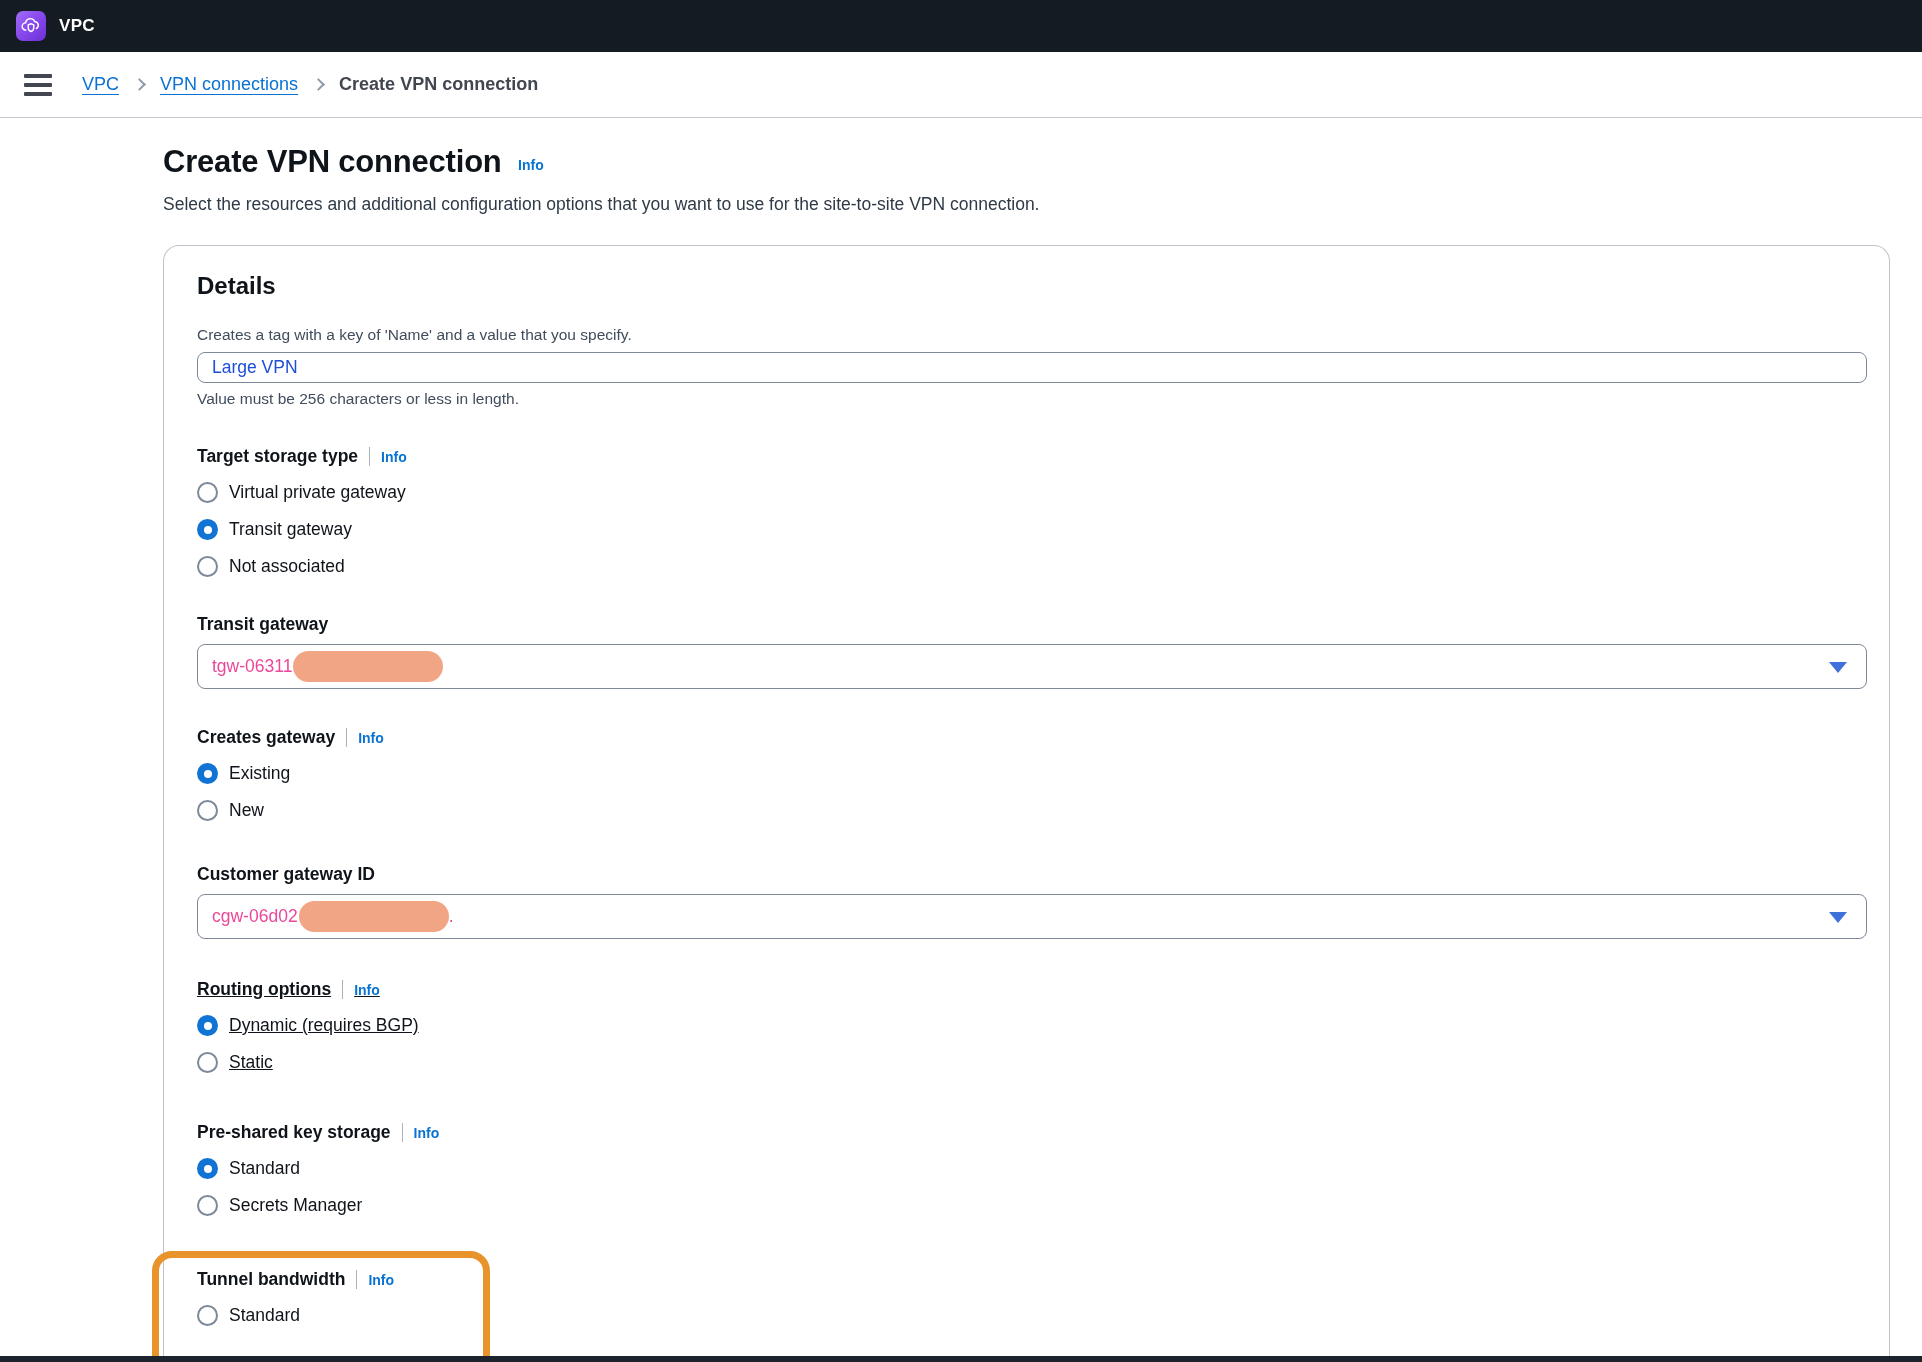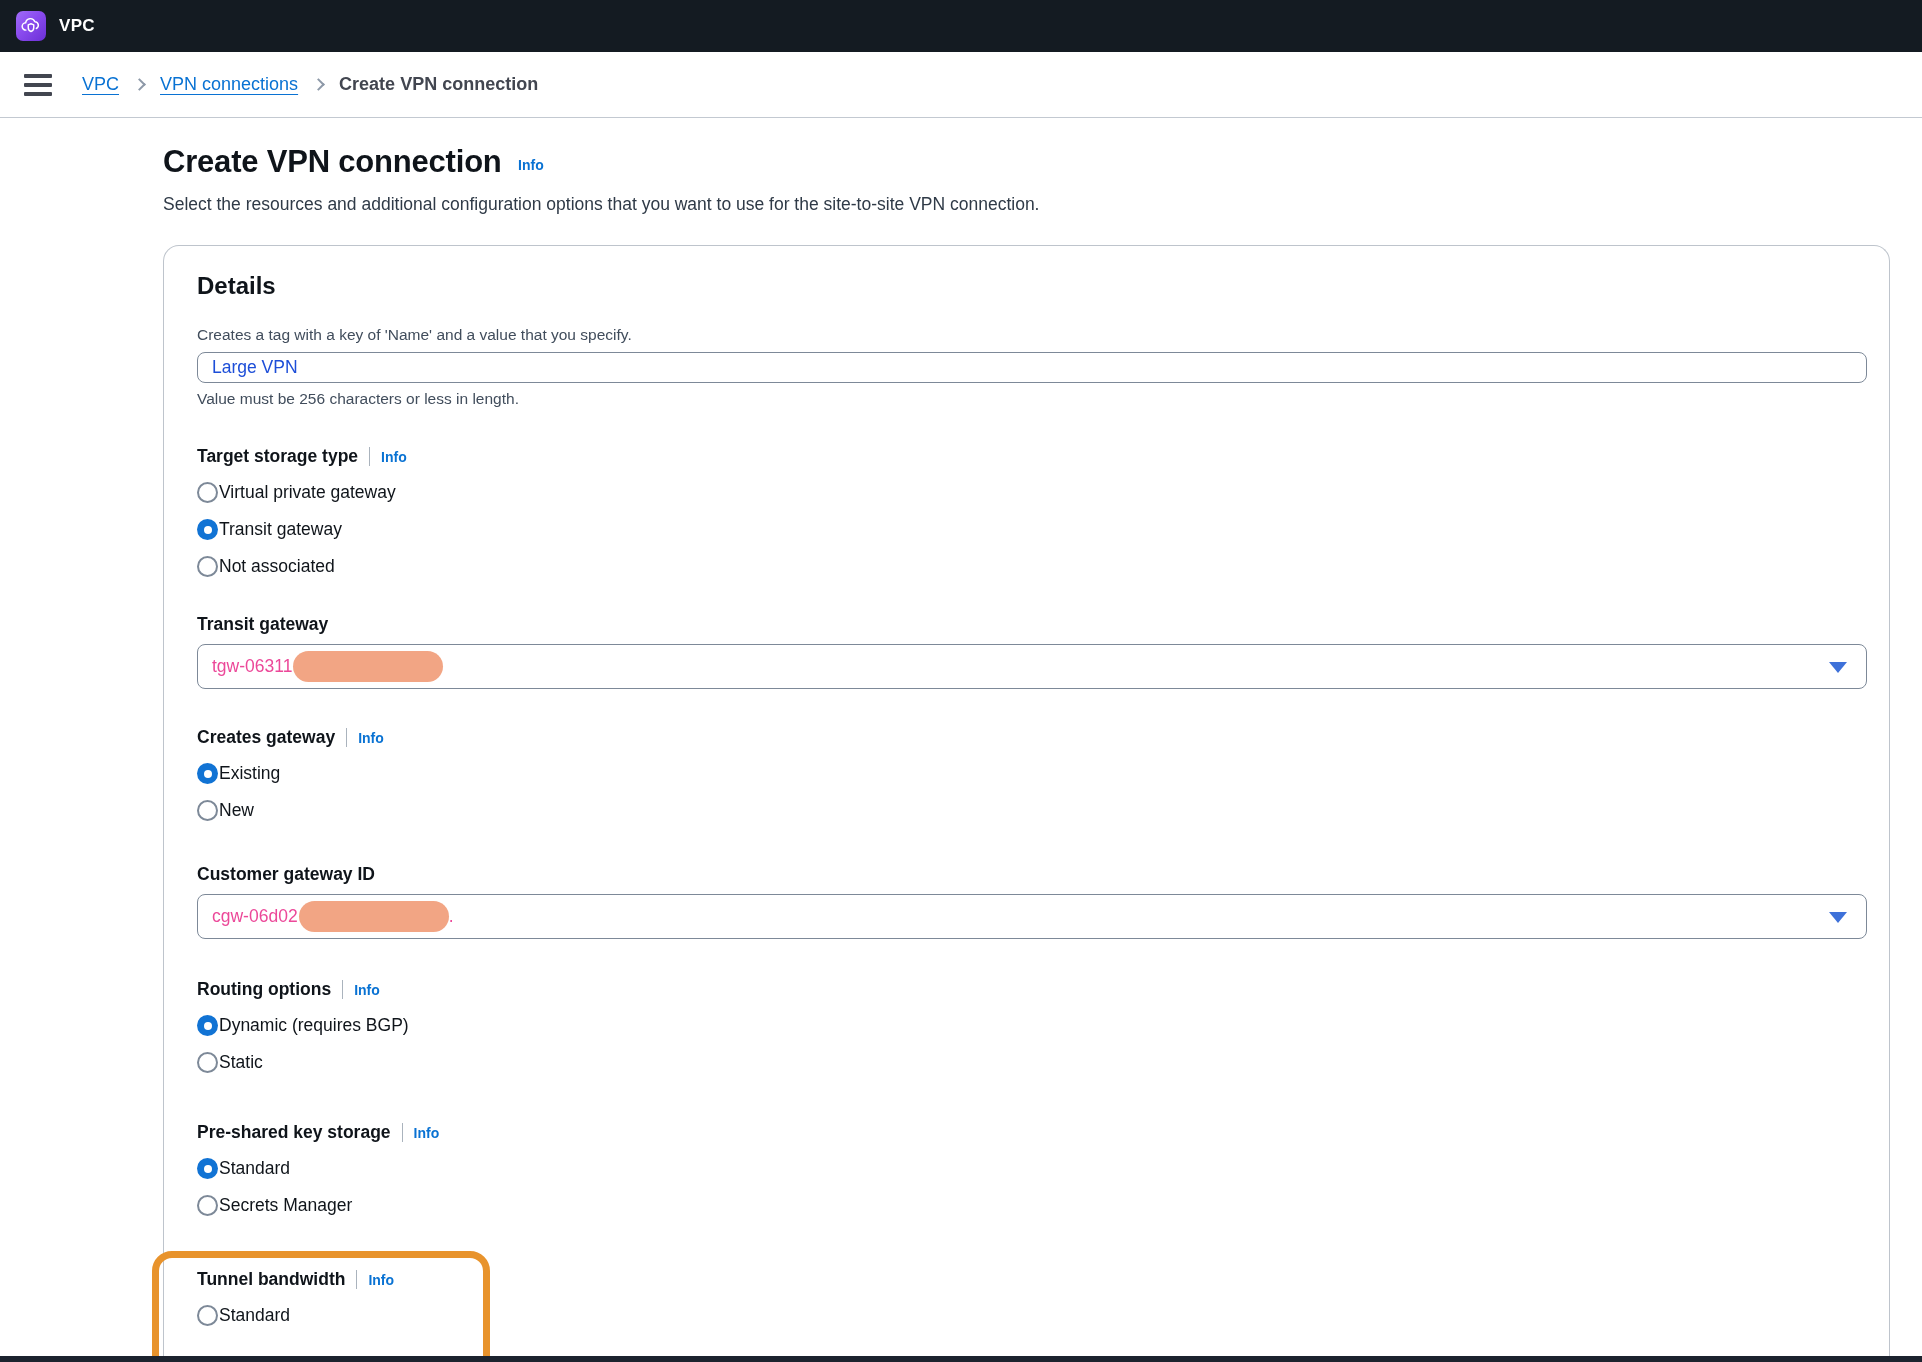--- a/index.html
+++ b/index.html
@@ -55,21 +55,21 @@
   .caret { position:absolute; right:19px; top:17px; width:0; height:0;
     border-left:9px solid transparent; border-right:9px solid transparent; border-top:11px solid #3e71d9; }
 
   .sect { margin-top:38px; }
   .sect-tight { margin-top:36px; }
   .radio-row { display:flex; align-items:center; margin-top:14px; cursor:pointer; height:23px; }
   .radio { width:21px; height:21px; border-radius:50%; border:2px solid #7d8998; background:#fff; flex:none; }
   .radio.checked { border:none; background:#1173d4; position:relative; }
   .radio.checked::after { content:""; position:absolute; left:6.5px; top:6.5px; width:8px; height:8px;
     border-radius:50%; background:#fff; }
-  .radio-label { font-size:17.5px; color:#0f141a; margin-left:1px; }
+  .radio-label { font-size:17.5px; color:#0f141a; margin-left:11px; }
 
   
   .tunnel-wrap { position:relative; margin-top:52px; }
   .highlight-box { position:absolute; left:-45px; top:-18px; width:338px; height:126px;
     border:7px solid #e8932c; border-radius:20px; pointer-events:none; }
 
   .bottom-edge { position:fixed; left:0; bottom:0; width:1922px; height:6px; background:#1c232e; }
 </style>
 </head>
 <body>
@@ -168,21 +168,21 @@
         <span>Customer gateway ID</span>
       </div>
       <div class="select">
         <span class="select-text">cgw-06d02</span>
         <span class="redact-pill"></span>
         <span class="select-text">.</span>
         <span class="caret"></span>
       </div>
     </div>
 
-    <div class="sect" style="margin-top:40px;">
+    <div class="sect" style="margin-top:40px;text-decoration:underline;">
       <div class="field-label">
         <span>Routing options</span>
         <span class="label-sep"></span>
         <span class="info-link">Info</span>
       </div>
       <div class="radio-row">
         <span class="radio checked"></span>
         <span class="radio-label">Dynamic (requires BGP)</span>
       </div>
       <div class="radio-row">

